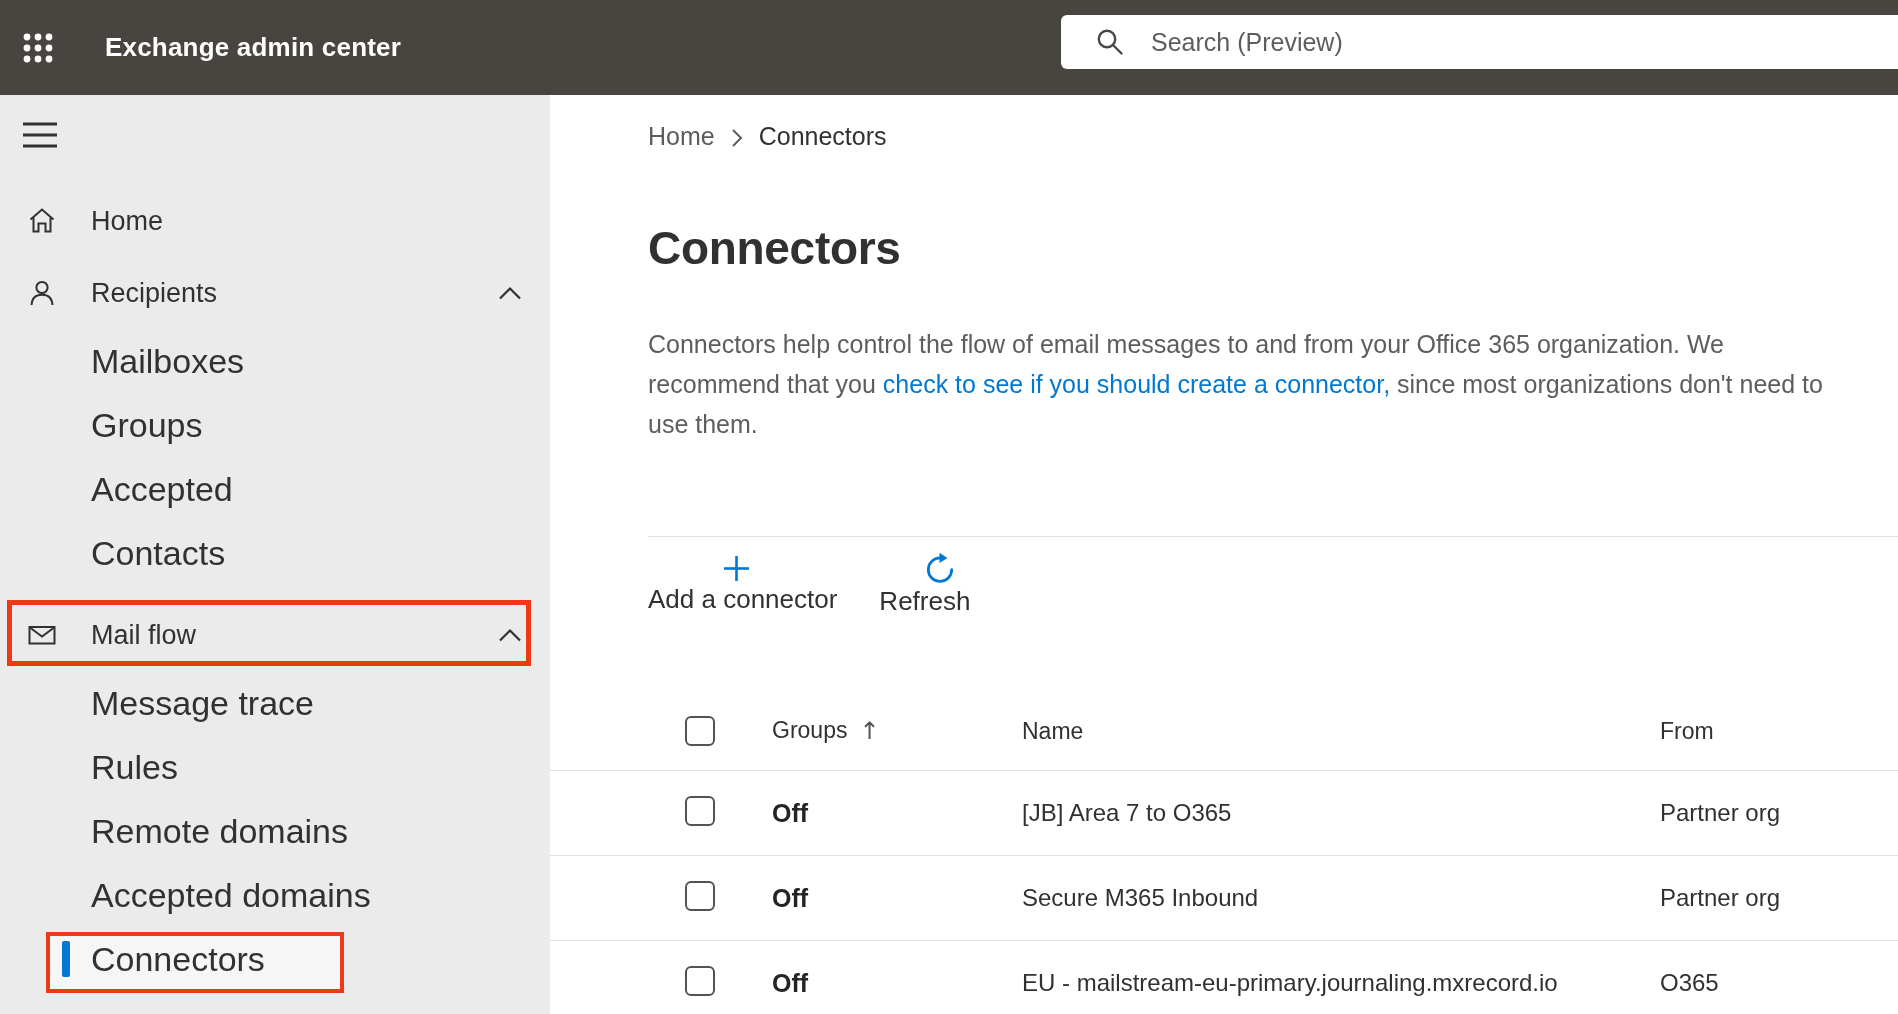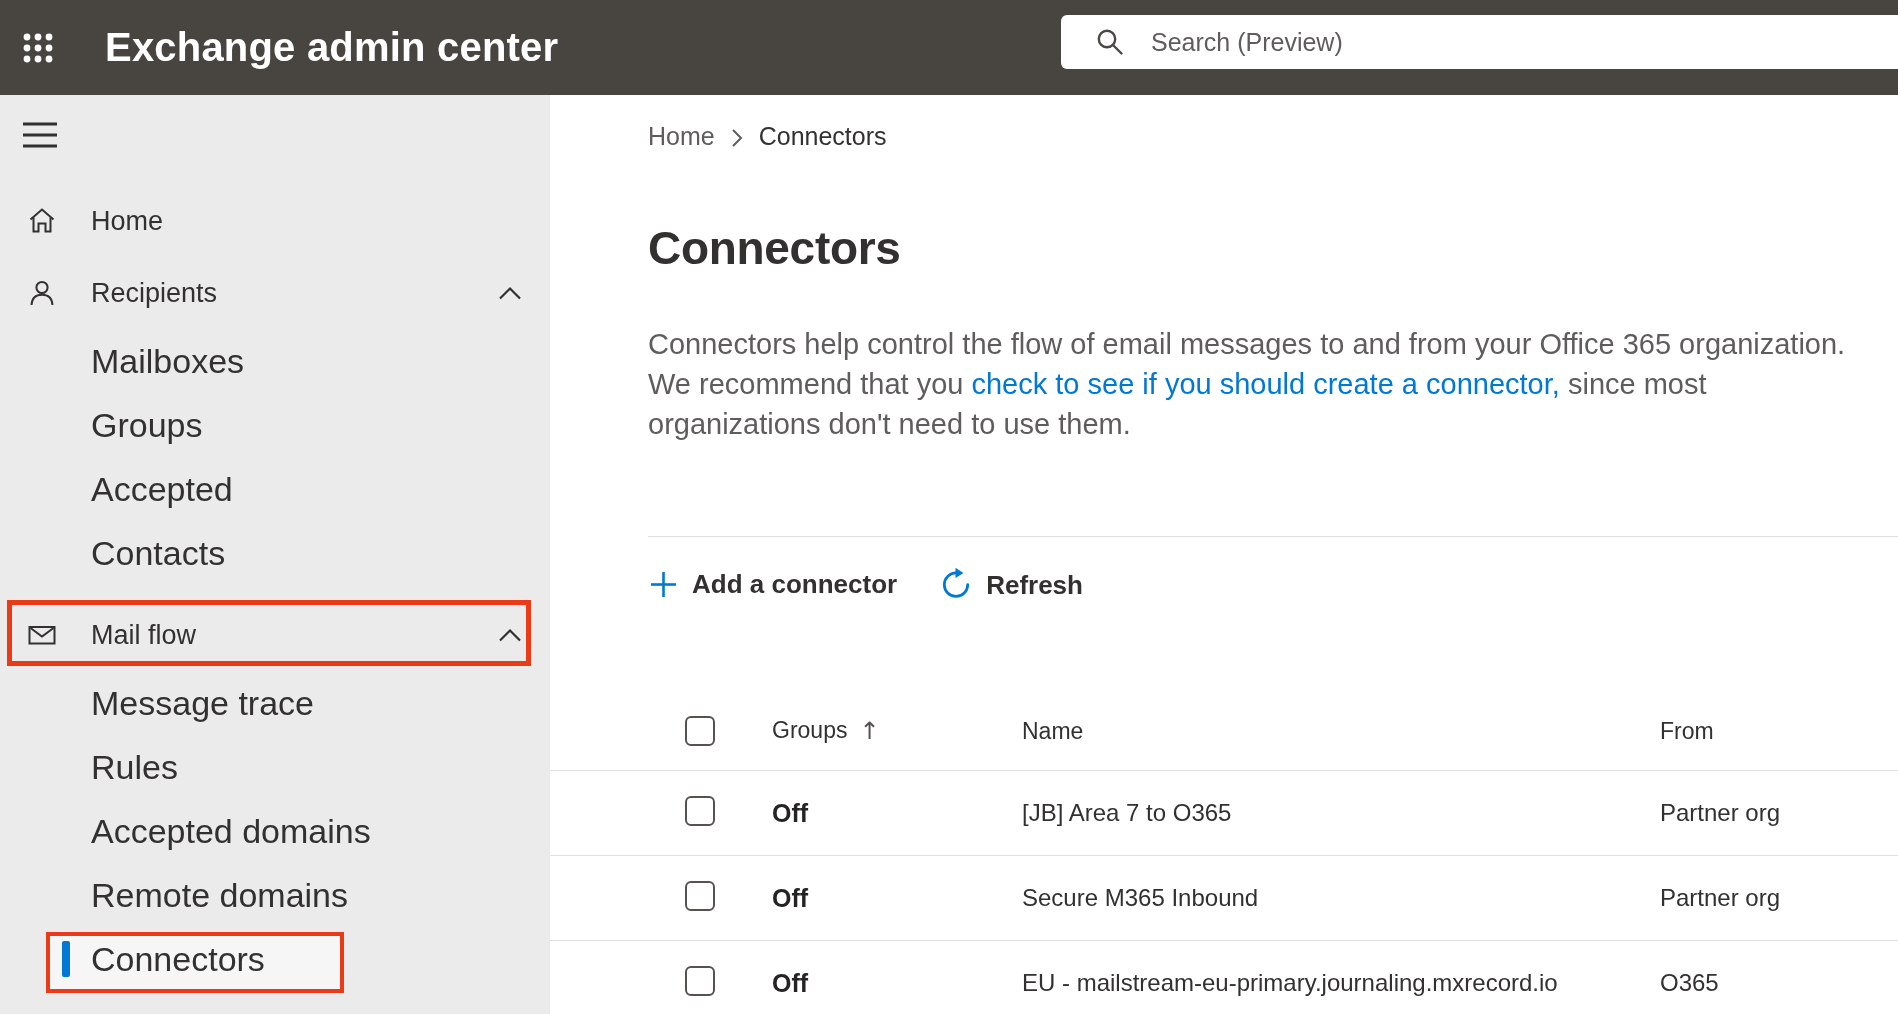--- a/index.html
+++ b/index.html
@@ -12,21 +12,21 @@
   
   .topbar {
     position:absolute; top:0; left:0; width:1898px; height:95px;
     background:#484541; display:flex; align-items:center;
   }
   .waffle-btn {
     width:76px; height:95px; background:transparent; border:none;
     display:flex; align-items:center; justify-content:center; cursor:pointer;
   }
   .topbar-title {
-    color:#ffffff; font-size:40px; font-weight:600; letter-spacing:.2px;
+    color:#ffffff; font-size:26px; font-weight:600; letter-spacing:.2px;
     margin-left:29px; white-space:nowrap;
   }
   .searchbox {
     position:absolute; left:1061px; right:0; top:15px; height:54px;
     background:#ffffff; border-radius:6px 0 0 6px;
     display:flex; align-items:center; padding-left:33px;
   }
   .search-input {
     border:none; outline:none; background:transparent;
     font-family:inherit; font-size:25px; color:#323130;
@@ -79,33 +79,33 @@
   }
   .crumb-home { color:#5f5d5b; cursor:pointer; }
   .crumb-sep { margin:0 16px; display:inline-flex; padding-top:3px; }
   .crumb-current { color:#323130; }
   .page-title {
     margin:70px 0 0 98px; font-size:46px; font-weight:700;
     color:#323130; letter-spacing:-.3px; line-height:52px;
   }
   .page-desc {
     margin:50px 36px 0 98px; max-width:1232px;
-    font-size:29px; line-height:40px; color:#5f5d5b;
+    font-size:25px; line-height:40px; color:#5f5d5b;
   }
   .desc-link { color:#0078d4; text-decoration:none; cursor:pointer; }
   .section-divider {
     margin:92px 0 0 98px; border:none; border-top:1px solid #e1dfdd; height:0;
   }
   .toolbar {
     margin:24px 0 0 98px; height:46px; display:flex; align-items:center;
   }
   .toolbar-btn {
     background:transparent; border:none; cursor:pointer;
     display:inline-flex; align-items:center;
-    font-family:inherit; font-size:26px; font-weight:700; color:#323130;
+    font-family:inherit; font-size:26px; font-weight:400; color:#323130;flex-direction:column;
   }
   .toolbar-btn + .toolbar-btn { margin-left:42px;align-items:flex-end; }
   .toolbar-btn .btn-icon { display:inline-flex; margin-right:13px; }
 
   
   .conn-table { margin-top:84px; }
   .t-header, .t-row { position:relative; border-bottom:1px solid #e3e1df; }
   .t-header { height:80px; }
   .t-row { height:85px; }
   .cell { position:absolute; top:50%; transform:translateY(-50%); white-space:nowrap; }
@@ -219,24 +219,24 @@
       </span>
     </div>
 
     <div class="nav-item level2">
       <span class="nav-label">Message trace</span>
     </div>
     <div class="nav-item level2">
       <span class="nav-label">Rules</span>
     </div>
     <div class="nav-item level2">
+      <span class="nav-label">Remote domains</span>
+    </div>
+    <div class="nav-item level2">
       <span class="nav-label">Accepted domains</span>
-    </div>
-    <div class="nav-item level2">
-      <span class="nav-label">Remote domains</span>
     </div>
     <div class="nav-item level2">
       <span class="selected-bar"></span>
       <span class="nav-label">Connectors</span>
     </div>
   </div>
 </nav>
 
 <main class="main">
 

